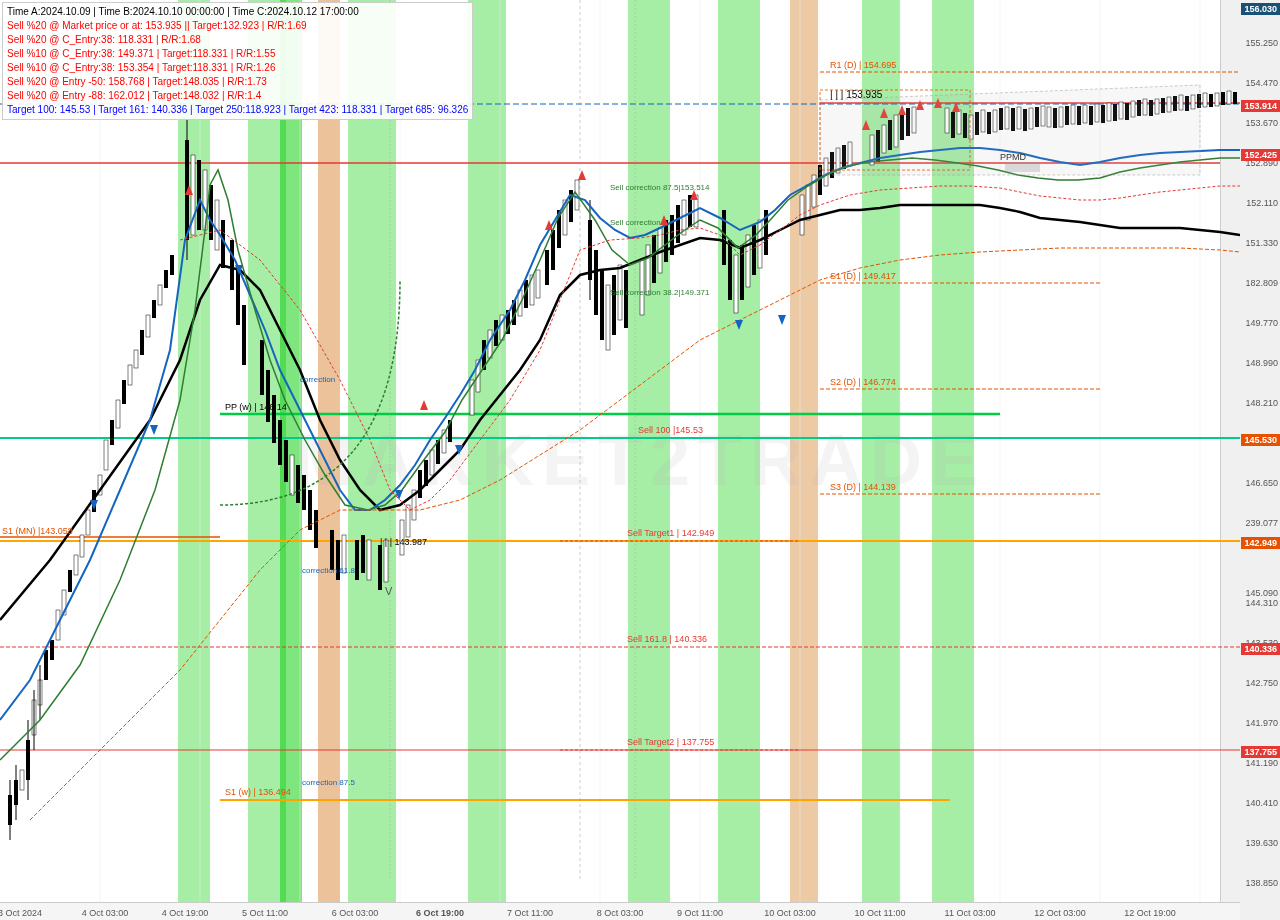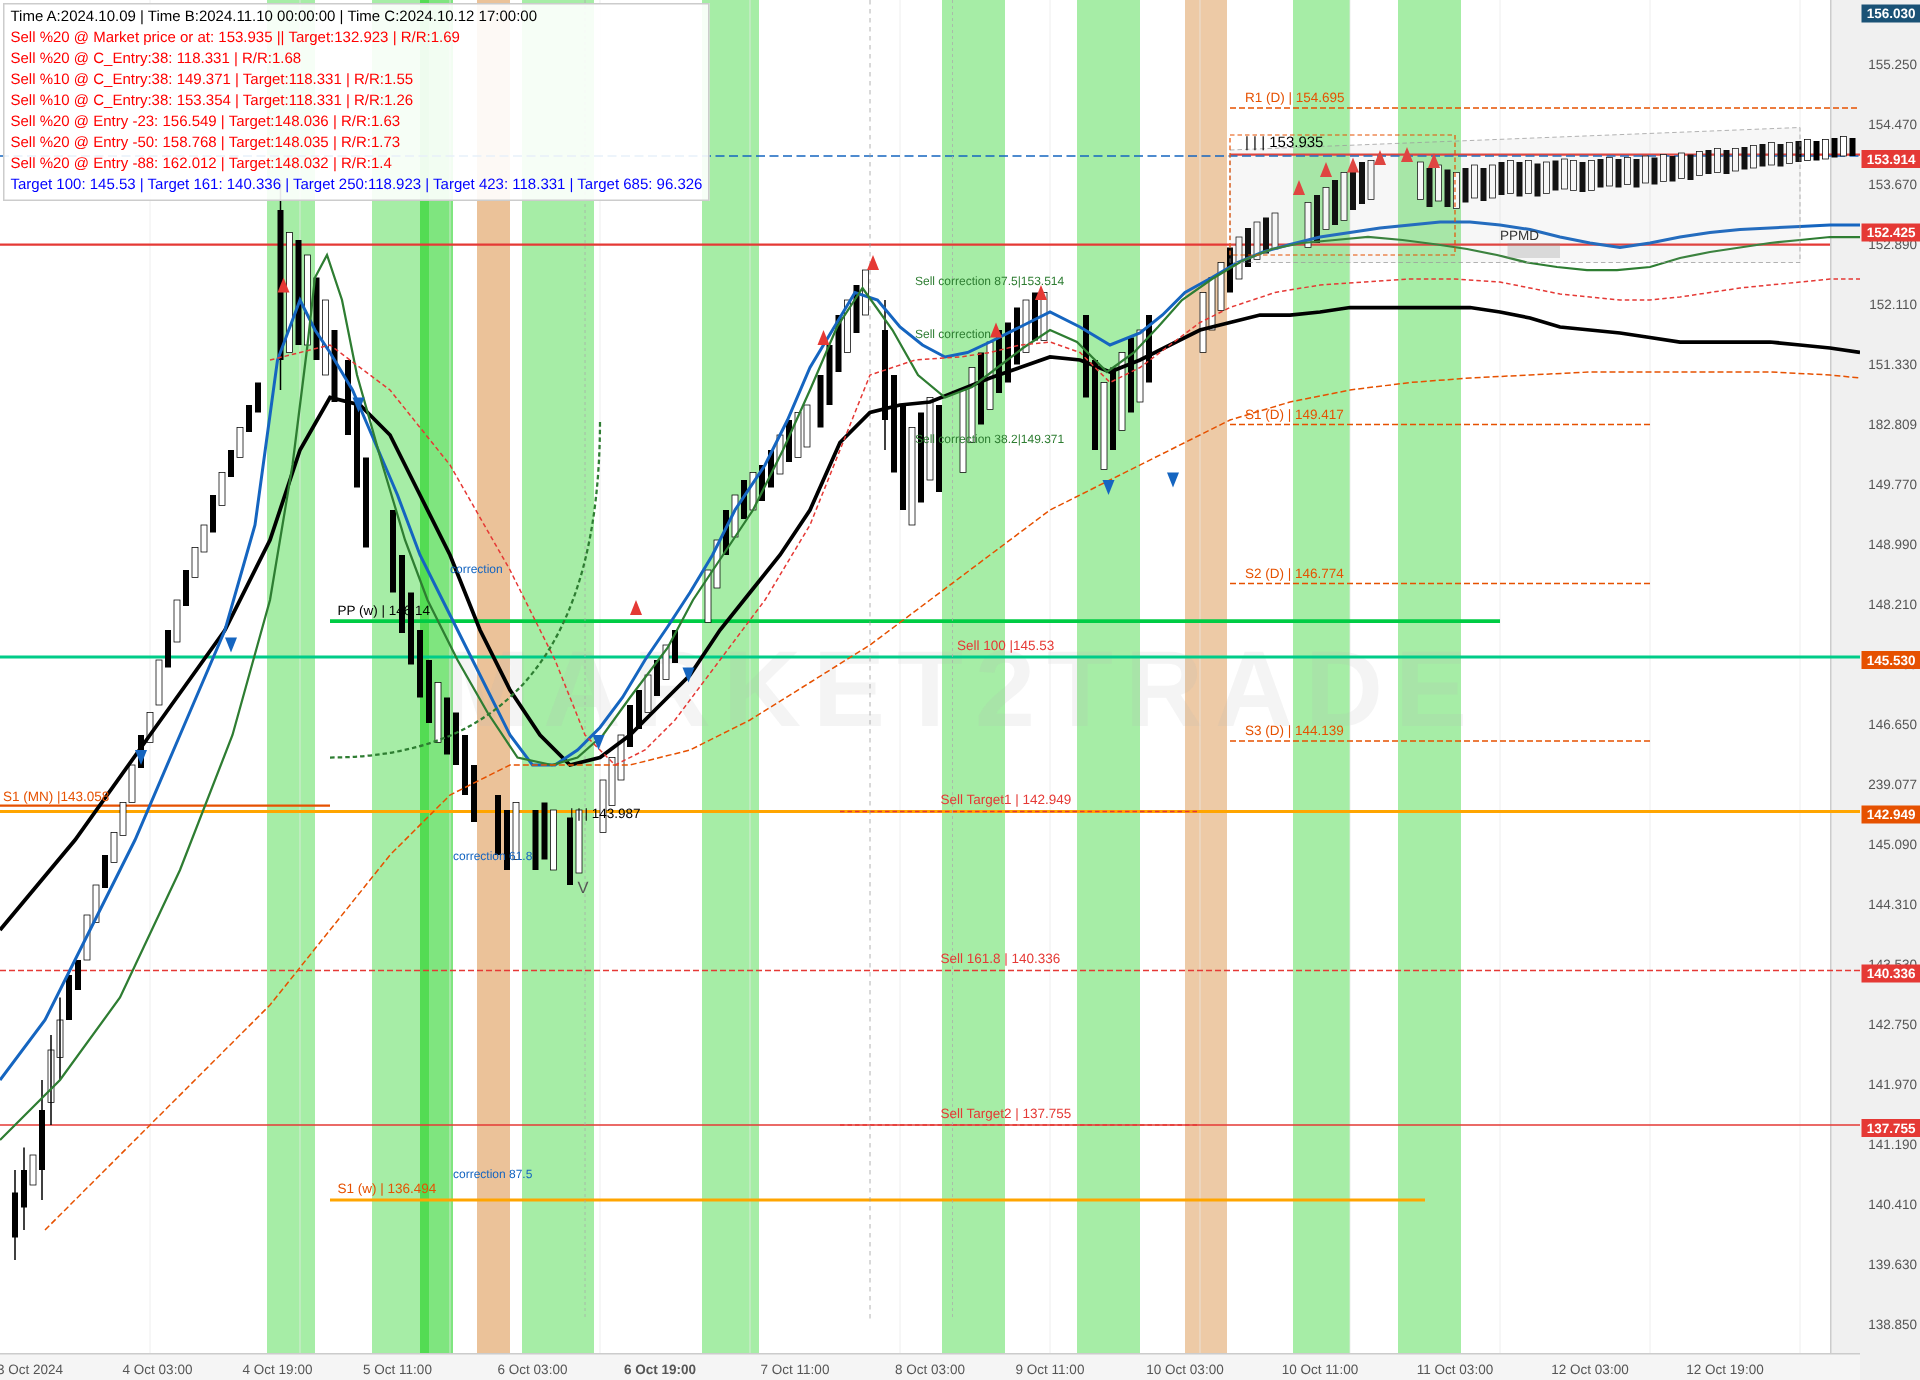--- a/index.html
+++ b/index.html
@@ -482,26 +482,25 @@
     <text x="830" y="385" font-size="9" fill="#e65100">S2 (D) | 146.774</text>
     <text x="830" y="490" font-size="9" fill="#e65100">S3 (D) | 144.139</text>
 
     <text x="385" y="595" font-size="11" fill="#555">V</text>
 
     <rect x="820" y="90" width="150" height="80" fill="none" stroke="#e65100" stroke-width="0.8" stroke-dasharray="3,2"></rect>
 
   </svg>
 
   <div id="info-panel">
-    <span class="info-line">Time A:2024.10.09 | Time B:2024.11.10 00:00:00 | Time C:2024.10.12 17:00:00</span>
+    <span class="info-line">Time A:2024.10.09 | Time B:2024.10.10 00:00:00 | Time C:2024.10.12 17:00:00</span>
     <span class="info-line info-red">Sell %20 @ Market price or at: 153.935 || Target:132.923 | R/R:1.69</span>
     <span class="info-line info-red">Sell %20 @ C_Entry:38: 118.331 | R/R:1.68</span>
     <span class="info-line info-red">Sell %10 @ C_Entry:38: 149.371 | Target:118.331 | R/R:1.55</span>
     <span class="info-line info-red">Sell %10 @ C_Entry:38: 153.354 | Target:118.331 | R/R:1.26</span>
-    <span class="info-line info-red">Sell %20 @ Entry -23: 156.549 | Target:148.036 | R/R:1.63</span>
     <span class="info-line info-red">Sell %20 @ Entry -50: 158.768 | Target:148.035 | R/R:1.73</span>
     <span class="info-line info-red">Sell %20 @ Entry -88: 162.012 | Target:148.032 | R/R:1.4</span>
     <span class="info-line info-blue">Target 100: 145.53 | Target 161: 140.336 | Target 250:118.923 | Target 423: 118.331 | Target 685: 96.326</span>
   </div>
 
   <div id="price-scale">
 
     <span class="price-label" style="top:5px;">156.030</span>
     <span class="price-label" style="top:38px;">155.250</span>
     <span class="price-label" style="top:78px;">154.470</span>
@@ -509,21 +508,21 @@
     <span class="price-label" style="top:158px;">152.890</span>
     <span class="price-label" style="top:198px;">152.110</span>
     <span class="price-label" style="top:238px;">151.330</span>
     <span class="price-label" style="top:278px;">182.809</span>
     <span class="price-label" style="top:318px;">149.770</span>
     <span class="price-label" style="top:358px;">148.990</span>
     <span class="price-label" style="top:398px;">148.210</span>
     <span class="price-label" style="top:438px;">147.430</span>
     <span class="price-label" style="top:478px;">146.650</span>
     <span class="price-label" style="top:518px;">239.077</span>
-    <span class="price-label" style="top:558px;">145.090</span>
+    <span class="price-label" style="top:588px;">145.090</span>
     <span class="price-label" style="top:598px;">144.310</span>
     <span class="price-label" style="top:638px;">143.530</span>
     <span class="price-label" style="top:678px;">142.750</span>
     <span class="price-label" style="top:718px;">141.970</span>
     <span class="price-label" style="top:758px;">141.190</span>
     <span class="price-label" style="top:798px;">140.410</span>
     <span class="price-label" style="top:838px;">139.630</span>
     <span class="price-label" style="top:878px;">138.850</span>
 
     <div class="price-box price-box-red" style="top:100px;right:0;">153.914</div>

